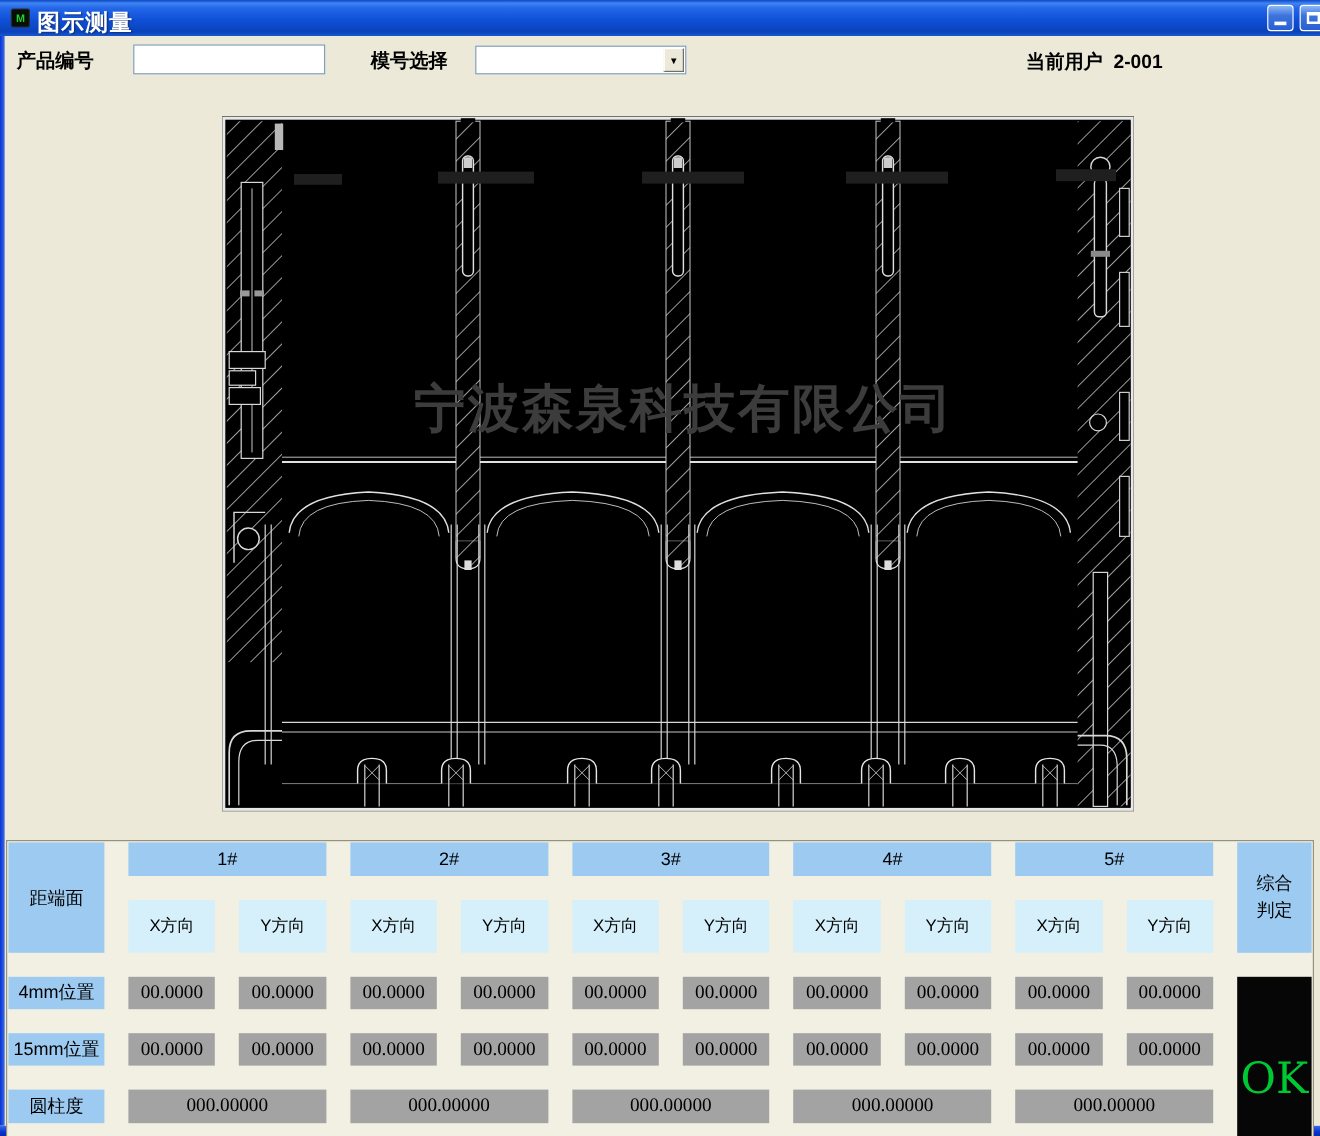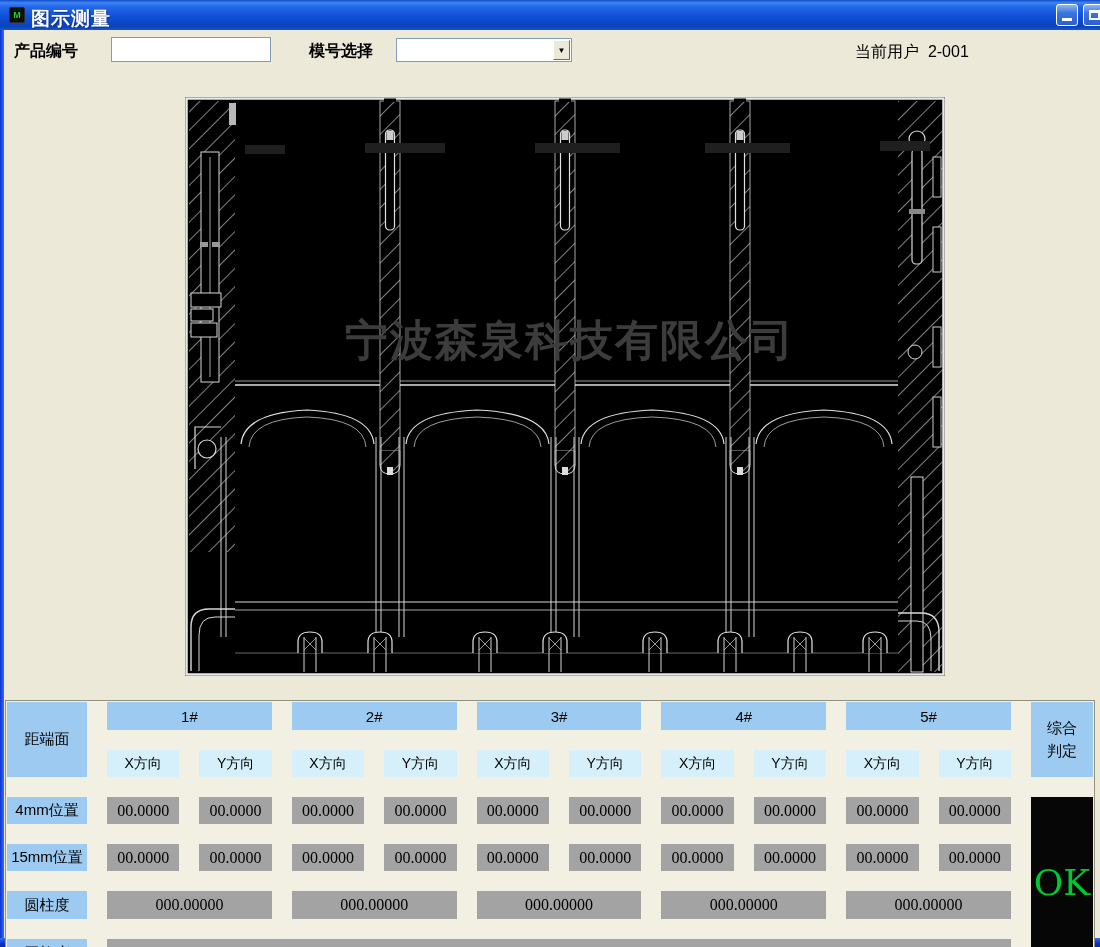--- a/index.html
+++ b/index.html
@@ -27,33 +27,33 @@
     background:linear-gradient(180deg,#3d6ee0,#0831d9 60%,#0a2a9a);}
   .client{position:absolute;left:4px;top:30px;width:1096px;height:908px;background:#ECE9D8;}
   
   .tb-label{position:absolute;font-size:16px;font-weight:bold;color:#000;}
   .tb-input{position:absolute;left:107px;top:7px;width:160px;height:25px;border:1px solid #7F9DB9;
     background:#fff;font-size:14px;padding:0 4px;outline:none;}
   .combo{position:absolute;left:392px;top:8px;width:176px;height:24px;border:1px solid #7F9DB9;background:#fff;}
   .combo-arrow{position:absolute;right:1px;top:1px;width:17px;height:20px;background:#ECE9D8;
     border:1px solid #fff;border-right-color:#716F64;border-bottom-color:#716F64;
     display:flex;align-items:center;justify-content:center;font-size:8px;color:#000;}
-  .user-line{position:absolute;left:851px;top:12px;font-size:16px;font-weight:normal;color:#000;}
+  .user-line{position:absolute;left:851px;top:12px;font-size:16px;font-weight:bold;color:#000;}
   
   .drawing{position:absolute;left:181px;top:67px;width:760px;height:579px;background:#000;}
   
   .meas-table{position:absolute;left:1px;top:670px;width:1090px;
     display:grid;grid-template-columns:80px repeat(10,1fr) 62px;
     grid-auto-rows:auto;gap:20px;background:#F2F0E2;border:1px solid #94917C;padding:1px;}
   .cell{display:flex;align-items:center;justify-content:center;font-size:15px;color:#000;}
   .hdr{background:#9CCAF0;}
   .sub{background:#D5F0FA;font-size:14px;}
   .lbl{background:#9CCAF0;}
   .val{background:#a3a3a3;font-family:Liberation Serif, serif;font-size:16px;}
-  .r1{height:28px;} .r2{height:27px;} .rd{height:27px;} .rc{height:28px;}
+  .r1{height:28px;} .r2{height:44px;} .rd{height:27px;} .rc{height:28px;}
   .corner{grid-row:1/3;grid-column:1;}
   .judgehdr{grid-row:1/3;grid-column:12;flex-direction:column;line-height:1.5;}
   .okcell{grid-row:3/7;grid-column:12;background:#060606;color:#00C832;
     font-family:"DejaVu Serif","Liberation Serif",serif;font-size:36px;}
   .span2{grid-column:span 2;}
   .span10{grid-column:2/12;}
   
   .statusbar{position:absolute;left:1px;top:861px;width:1090px;height:46px;background:#070707;
     border-top:2px solid #8a887а;border-left:2px solid #8a8878;border-bottom:2px solid #fffef4;border-right:2px solid #fffef4;
     display:flex;align-items:center;}

